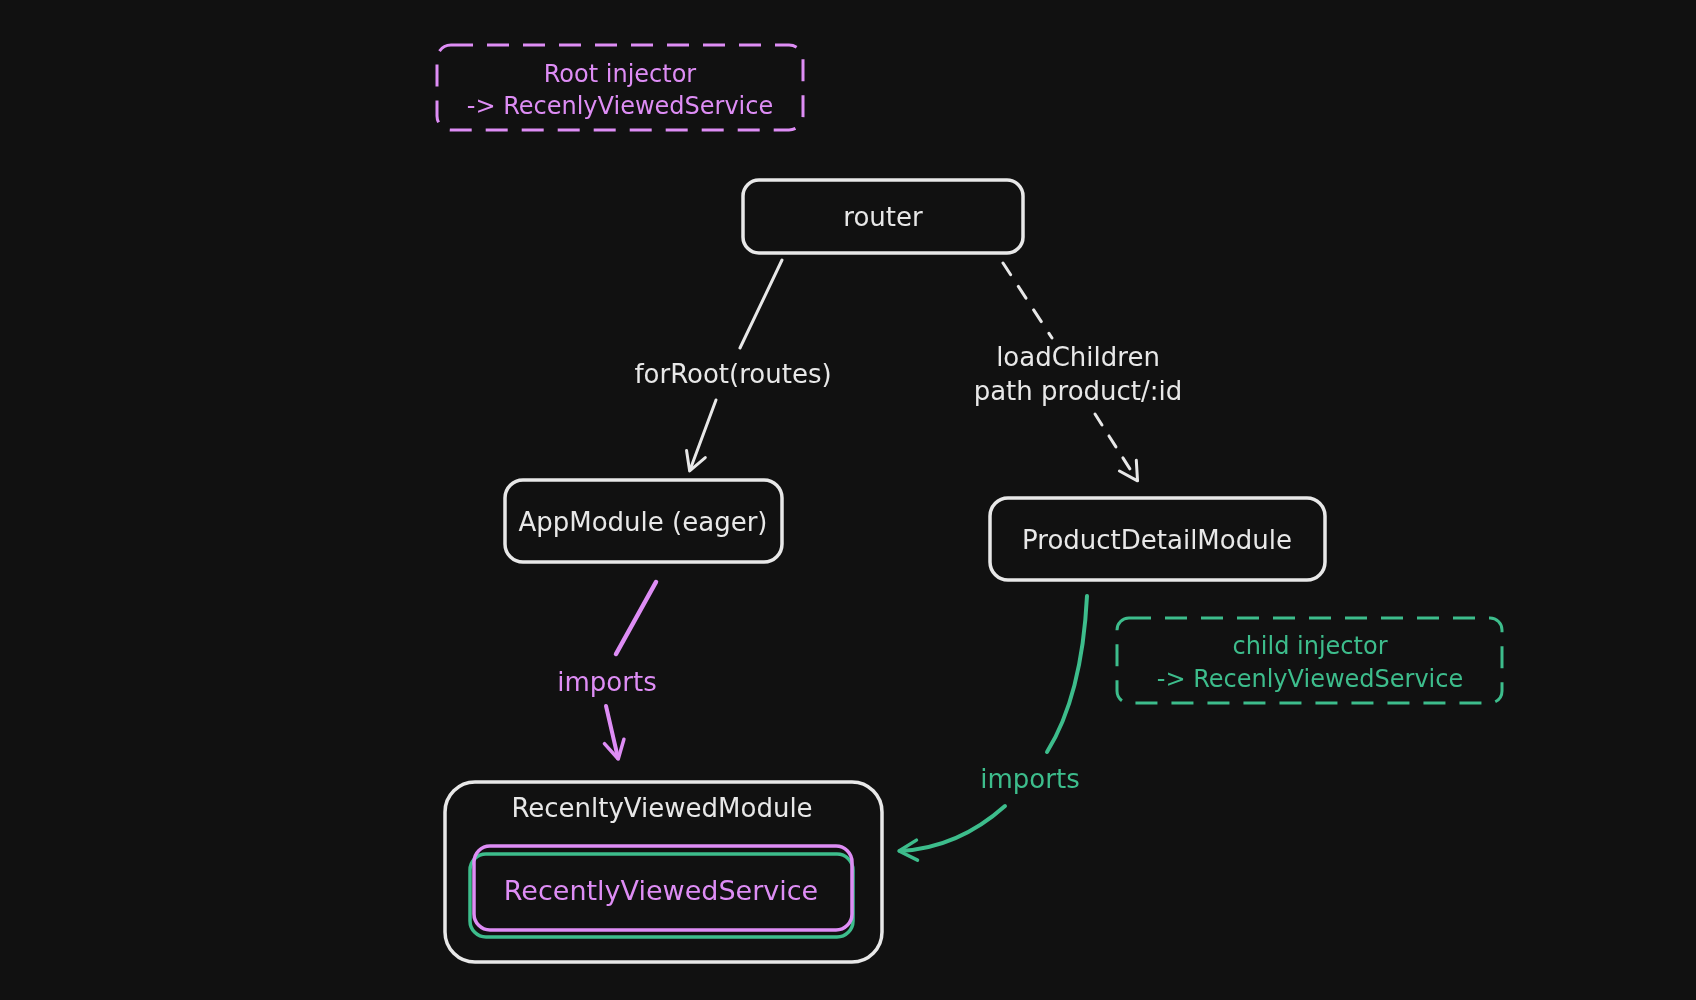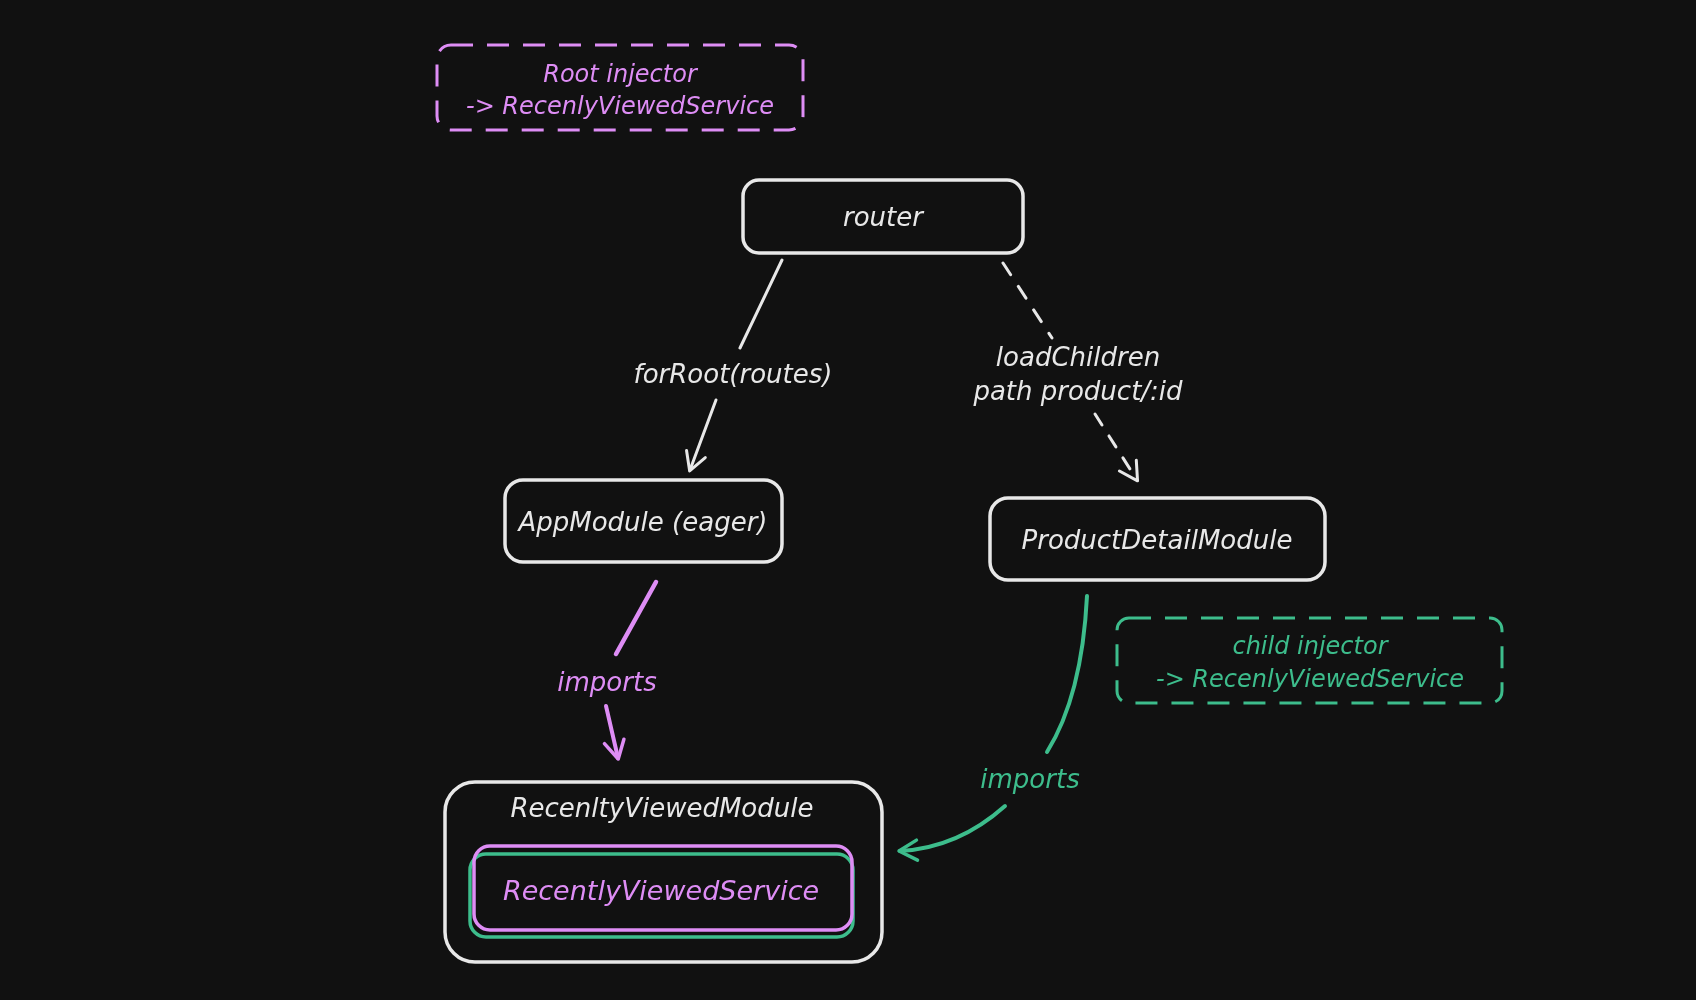--- a/index.html
+++ b/index.html
@@ -7,21 +7,20 @@
     padding: 0;
     background: #111111;
   }
   .stage {
     position: relative;
     width: 1696px;
     height: 1000px;
     background: #111111;
     overflow: hidden;
     font-family: "DejaVu Sans", sans-serif;
-    font-style: italic;
   }
   svg text {
     font-family: "DejaVu Sans", sans-serif;
   }
   .node-label   { font-size: 26px; fill: #e8e8e8; text-anchor: middle; }
   .edge-label   { font-size: 26px; fill: #e8e8e8; text-anchor: middle; }
   .note-purple  { font-size: 24px; fill: #de8df5; text-anchor: middle; }
   .note-green   { font-size: 24px; fill: #3dbd8c; text-anchor: middle; }
   .lbl-purple   { font-size: 26px; fill: #de8df5; text-anchor: middle; }
   .lbl-green    { font-size: 26px; fill: #3dbd8c; text-anchor: middle; }

